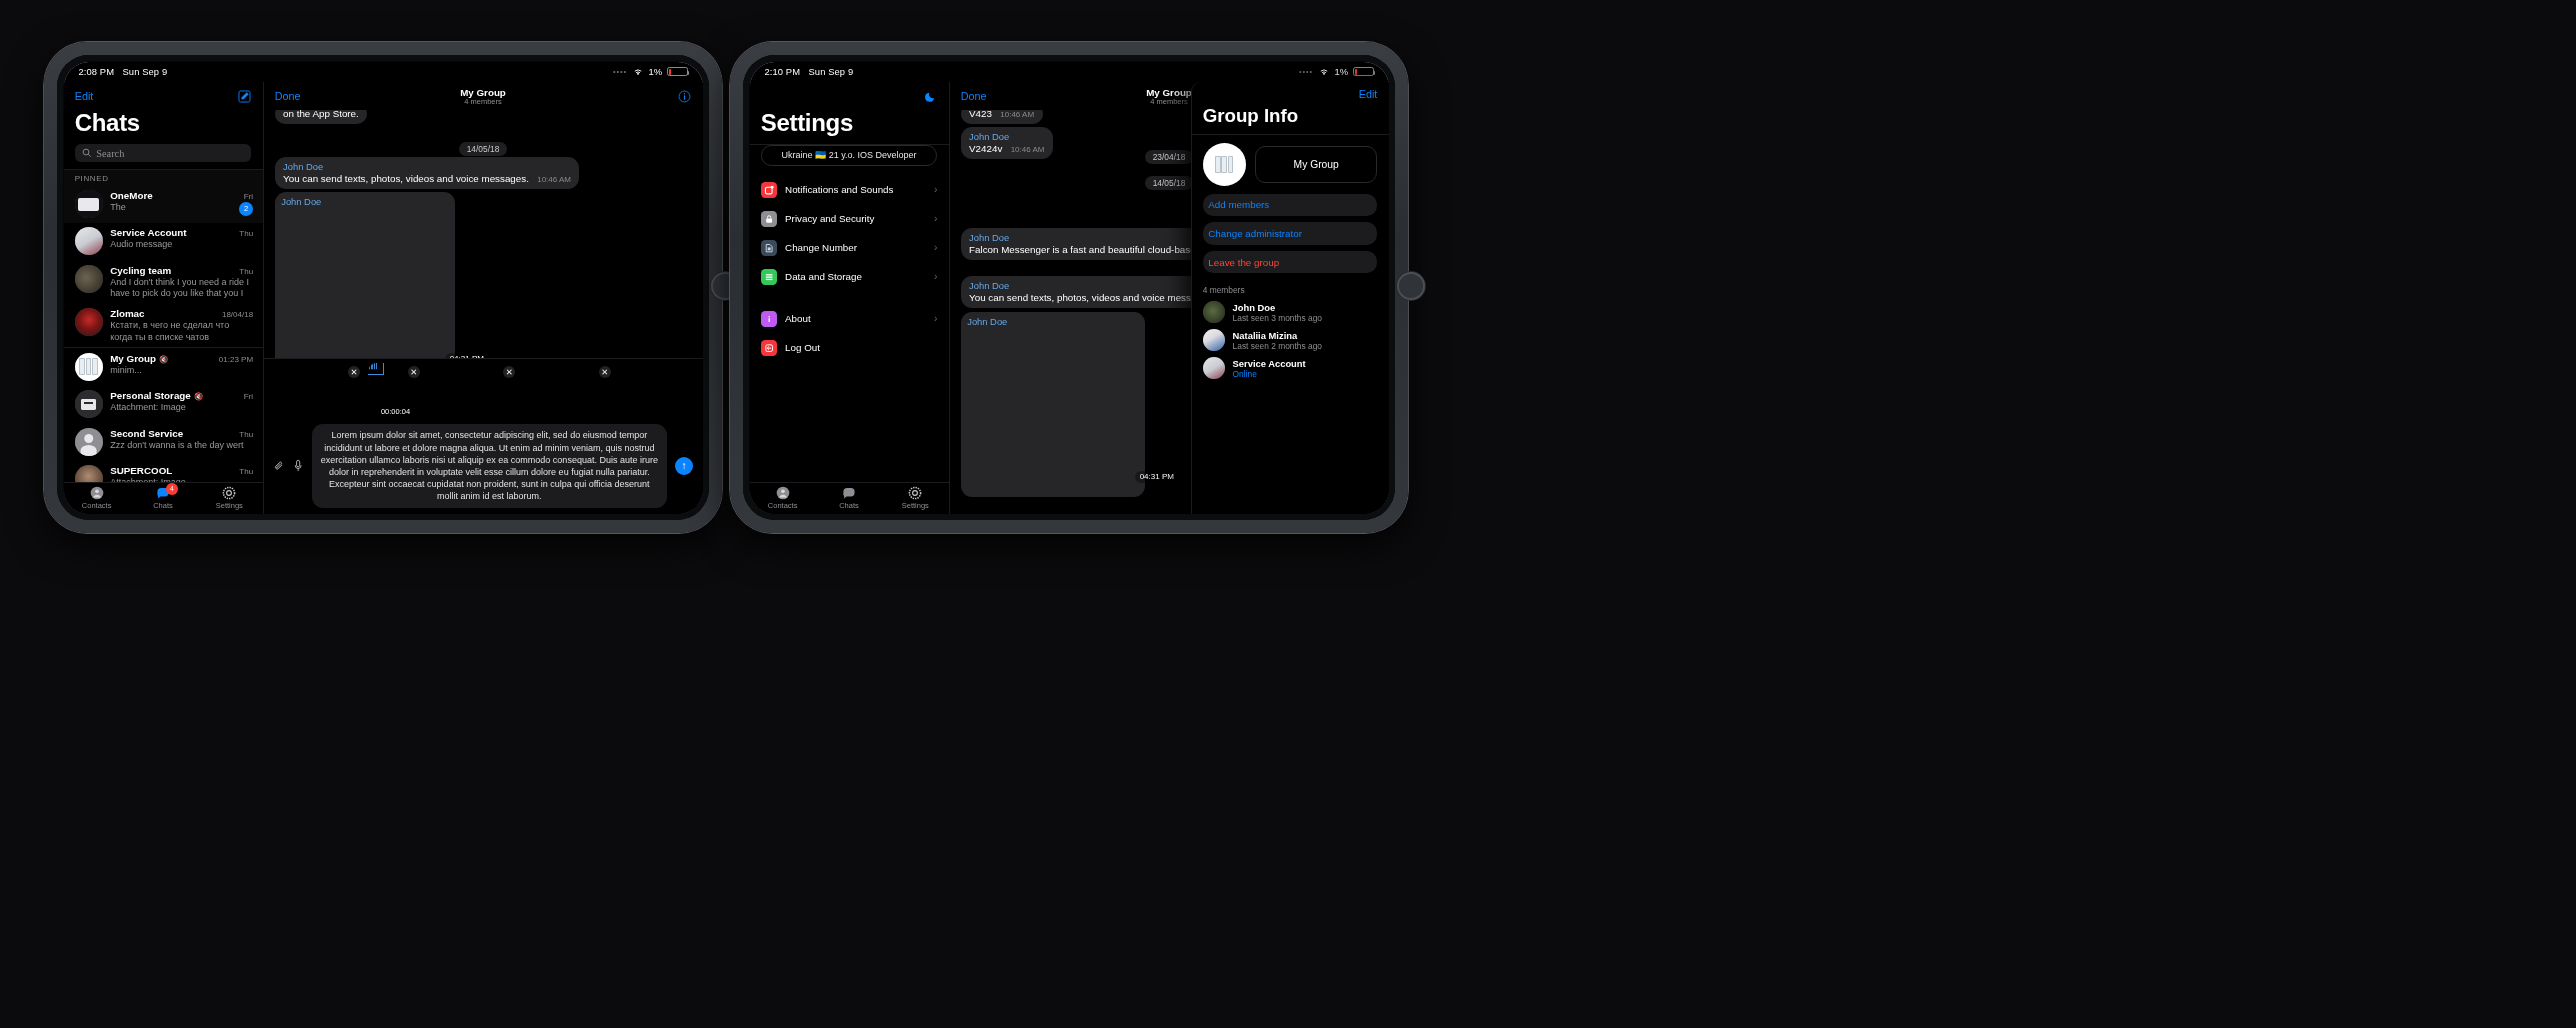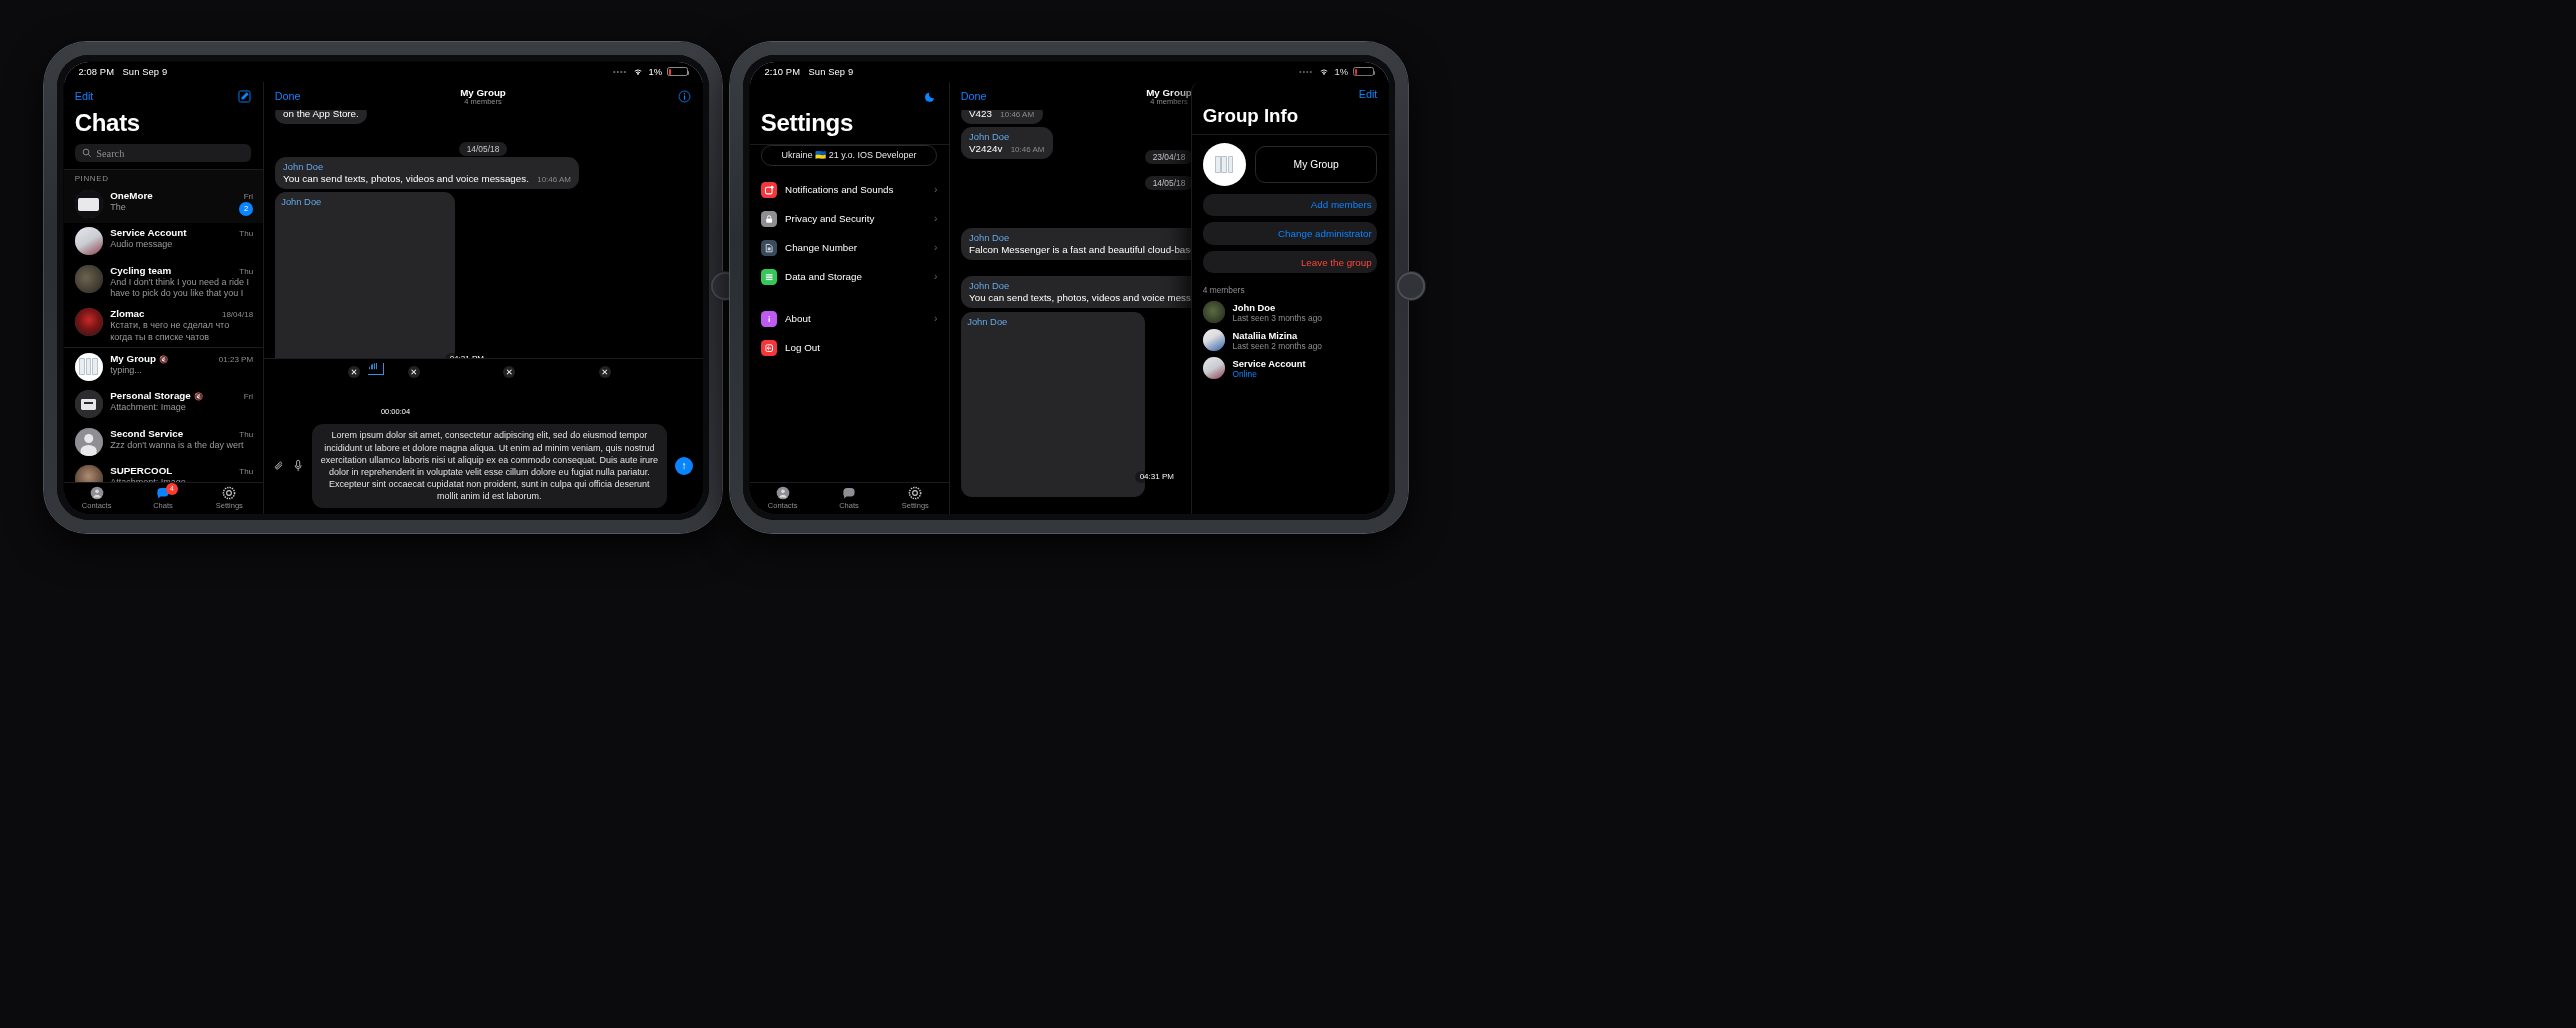--- a/index.html
+++ b/index.html
@@ -210,21 +210,21 @@
     background:#000; border-left:0.9px solid #1c1c1e; z-index:5;
     display:flex; flex-direction:column; border-top-left-radius:9.4px;
     box-shadow:-7.5px 0 20.6px rgba(0,0,0,.75);
   }
   .gi-top { padding:2.8px 11.2px 0; }
   .gi-editrow { height:18.7px; display:flex; align-items:center; justify-content:flex-end;}
   .gi-title { font-size:18.7px; font-weight:bold; color:#fff; margin:1.9px 0 6.5px;}
   .gi-head-row { display:flex; gap:9.4px; align-items:center; padding:8.4px 11.2px 7.5px;}
   .gi-namecard { flex:1; border:0.9px solid #2a2a2c; border-radius:10.3px; padding:12px 5.6px; text-align:center; color:#fff; font-size:10.3px;}
   .gi-btn {
-    margin:0 11.2px 6.5px; background:#1c1c1e; border-radius:10.3px; text-align:right;
+    margin:0 11.2px 6.5px; background:#1c1c1e; border-radius:10.3px; text-align:left;
     padding:5.6px; font-size:9.8px;
   }
   .gi-members-label { color:#8e8e93; font-size:8.4px; padding:5.6px 11.2px 2.8px;}
   .gi-member { display:flex; gap:7.5px; align-items:center; padding:2.8px 11.2px;}
   .gi-m-name { color:#fff; font-size:9.4px; font-weight:600;}
   .gi-m-sub { color:#8e8e93; font-size:8.4px;}
   .gi-m-sub.online { color:#0a84ff; }
 
   
   .img-waterfall {
@@ -392,21 +392,21 @@
                         <i></i>
                         <i></i>
                       </div>
                     </div>
                   <div class="chat-body">
                     <div class="chat-title-row">
                       <span class="chat-name">My Group</span>
                       <span class="mute-ic">🔇</span>
                       <span class="chat-time">01:23 PM</span>
                     </div>
-                    <div class="chat-sub">typing...</div>
+                    <div class="chat-sub">minim...</div>
                   </div>
                 </div>
                 <div class="chat-row">
                   <div class="avatar">
                       <div class="ph-box ph">
                         <i></i>
                       </div>
                     </div>
                   <div class="chat-body">
                     <div class="chat-title-row">

